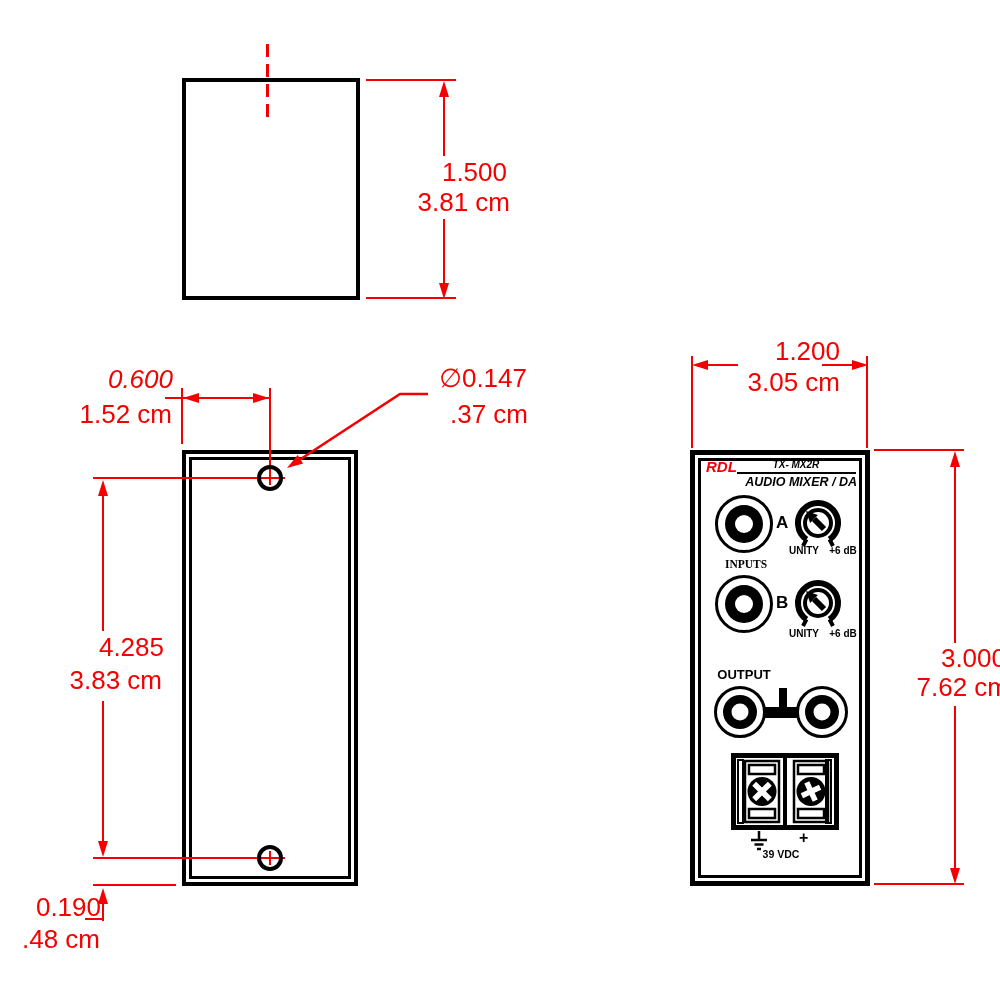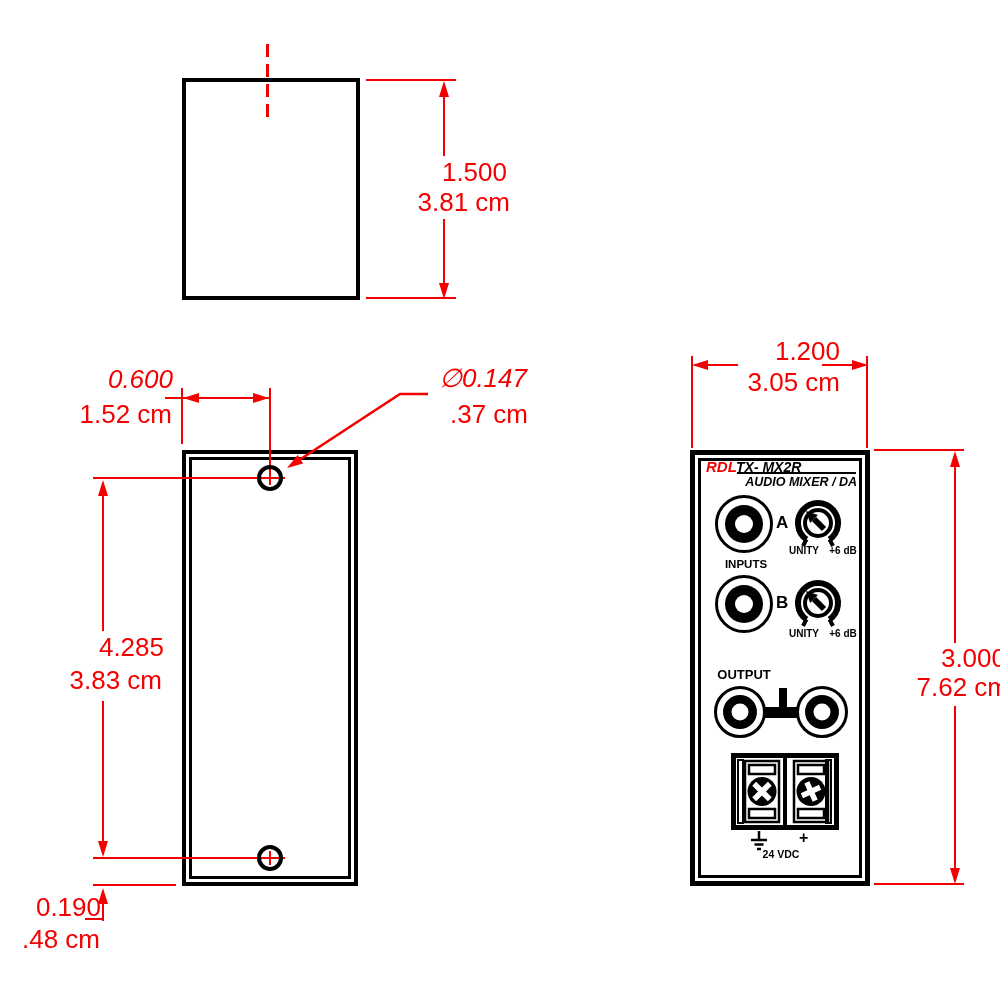--- a/index.html
+++ b/index.html
@@ -53,21 +53,21 @@
   <div class="hl" style="left:165px;top:397px;width:105px;"></div>
   <div class="arr left" style="left:183px;top:393px;"></div>
   <div class="arr right" style="left:253px;top:393px;"></div>
   <div class="dimtxt" style="left:53px;top:366px;font-style:italic;">0.600</div>
   <div class="dimtxt" style="left:52px;top:401px;">1.52 cm</div>
 
   <svg class="abs" style="left:280px;top:386px;" width="160" height="92" viewBox="0 0 160 92">
     <path d="M148 8 H120 L15.4 76.5" stroke="#f40000" stroke-width="2.6" fill="none"></path>
     <polygon points="7,82 17.7,69 23.1,77.4" fill="#f40000"></polygon>
   </svg>
-  <div class="dimtxt" style="left:407px;top:365px;font-style:italic;">∅0.147</div>
+  <div class="dimtxt" style="left:407px;top:365px;">∅0.147</div>
   <div class="dimtxt" style="left:408px;top:401px;">.37 cm</div>
 
   <div class="hl" style="left:93px;top:477px;width:192px;"></div>
   <div class="hole" style="left:257px;top:465px;"></div>
   <div class="cross-h" style="left:263px;top:477px;"></div>
   <div class="cross-v" style="left:269px;top:471px;"></div>
 
   <div class="hl" style="left:93px;top:857px;width:192px;"></div>
   <div class="hole" style="left:257px;top:845px;"></div>
   <div class="cross-h" style="left:263px;top:857px;"></div>
@@ -103,40 +103,40 @@
   <div class="dimtxt" style="left:886px;top:645px;">3.000</div>
   <div class="dimtxt" style="left:889px;top:674px;">7.62 cm</div>
   <div class="vl" style="left:954px;top:706px;height:162px;"></div>
   <div class="arr down" style="left:950px;top:868px;"></div>
 
   <div class="dbl-outer" style="left:690px;top:450px;width:180px;height:436px;">
     <div class="dbl-inner"></div>
   </div>
 
   <div class="ptxt ital" style="left:706px;top:458px;font-size:15px;color:var(--red);">RDL</div>
-  <div class="ptxt ital" style="left:736px;top:459px;width:120px;text-align:left;font-size:14px;">TX- MX2R</div>
+  <div class="ptxt ital" style="left:736px;top:459px;width:120px;text-align:center;font-size:10px;">TX- MX2R</div>
   <div class="abs" style="left:737px;top:472px;width:119px;height:2px;background:var(--blk);"></div>
   <div class="ptxt ital" style="left:730px;top:475px;width:127px;text-align:right;font-size:12.5px;">AUDIO MIXER / DA</div>
 
   <svg class="abs" style="left:713px;top:493px;" width="62" height="62" viewBox="0 0 62 62">
     <circle cx="31" cy="31" r="27.5" fill="#fff" stroke="#000" stroke-width="3"></circle>
     <circle cx="31" cy="31" r="19" fill="#000"></circle>
     <circle cx="31" cy="31" r="9" fill="#fff"></circle>
   </svg>
   <div class="ptxt" style="left:776px;top:513px;font-size:17px;">A</div>
   <svg class="abs" style="left:793px;top:497px;" width="50" height="52" viewBox="0 0 50 52">
     <path d="M36.5 42.4 A20 20 0 1 0 13.5 42.4" stroke="#000" stroke-width="6" fill="none"></path>
     <path d="M36.5 42.4 L40 49 M13.5 42.4 L10 49" stroke="#000" stroke-width="4" fill="none"></path>
     <circle cx="25" cy="26" r="13" fill="#fff" stroke="#000" stroke-width="4"></circle>
     <path d="M31 32 L21 22" stroke="#000" stroke-width="6"></path>
     <polygon points="13,14 24.9,18.1 17.1,25.9" fill="#000"></polygon>
   </svg>
   <div class="ptxt" style="left:783px;top:545px;width:42px;font-size:10px;">UNITY</div>
   <div class="ptxt" style="left:826px;top:545px;width:34px;font-size:10px;">+6 dB</div>
-  <div class="ptxt" style="left:717px;top:558px;width:58px;font-size:11.5px;">INPUTS</div>
+  <div class="ptxt" style="left:717px;top:558px;width:58px;font-size:11.5px;font-family:Liberation Serif, serif;">INPUTS</div>
 
   <svg class="abs" style="left:713px;top:573px;" width="62" height="62" viewBox="0 0 62 62">
     <circle cx="31" cy="31" r="27.5" fill="#fff" stroke="#000" stroke-width="3"></circle>
     <circle cx="31" cy="31" r="19" fill="#000"></circle>
     <circle cx="31" cy="31" r="9" fill="#fff"></circle>
   </svg>
   <div class="ptxt" style="left:776px;top:593px;font-size:17px;">B</div>
   <svg class="abs" style="left:793px;top:577px;" width="50" height="52" viewBox="0 0 50 52">
     <path d="M36.5 42.4 A20 20 0 1 0 13.5 42.4" stroke="#000" stroke-width="6" fill="none"></path>
     <path d="M36.5 42.4 L40 49 M13.5 42.4 L10 49" stroke="#000" stroke-width="4" fill="none"></path>
@@ -172,15 +172,15 @@
     <rect x="66" y="11" width="34" height="61" fill="none" stroke="#000" stroke-width="2.5"></rect>
     <rect x="70" y="15" width="26" height="9" fill="none" stroke="#000" stroke-width="2.5"></rect>
     <rect x="70" y="59" width="26" height="9" fill="none" stroke="#000" stroke-width="2.5"></rect>
     <circle cx="83" cy="41.5" r="14.5" fill="#000"></circle>
     <path d="M78.8 32.4 L87.2 50.6 M92.1 37.3 L73.9 45.7" stroke="#fff" stroke-width="5.5"></path>
   </svg>
   <svg class="abs" style="left:749px;top:830px;" width="20" height="22" viewBox="0 0 20 22">
     <path d="M10 1 V10 M2 10 H18 M5.5 14.5 H14.5 M8 19 H12" stroke="#000" stroke-width="2.5" fill="none"></path>
   </svg>
   <div class="ptxt" style="left:799px;top:829px;font-size:16px;">+</div>
-  <div class="ptxt" style="left:752px;top:848px;width:58px;font-size:10.5px;">24 VDC</div>
+  <div class="ptxt" style="left:752px;top:848px;width:58px;font-size:10.5px;">39 VDC</div>
 
 </div>
 
 </body></html>

